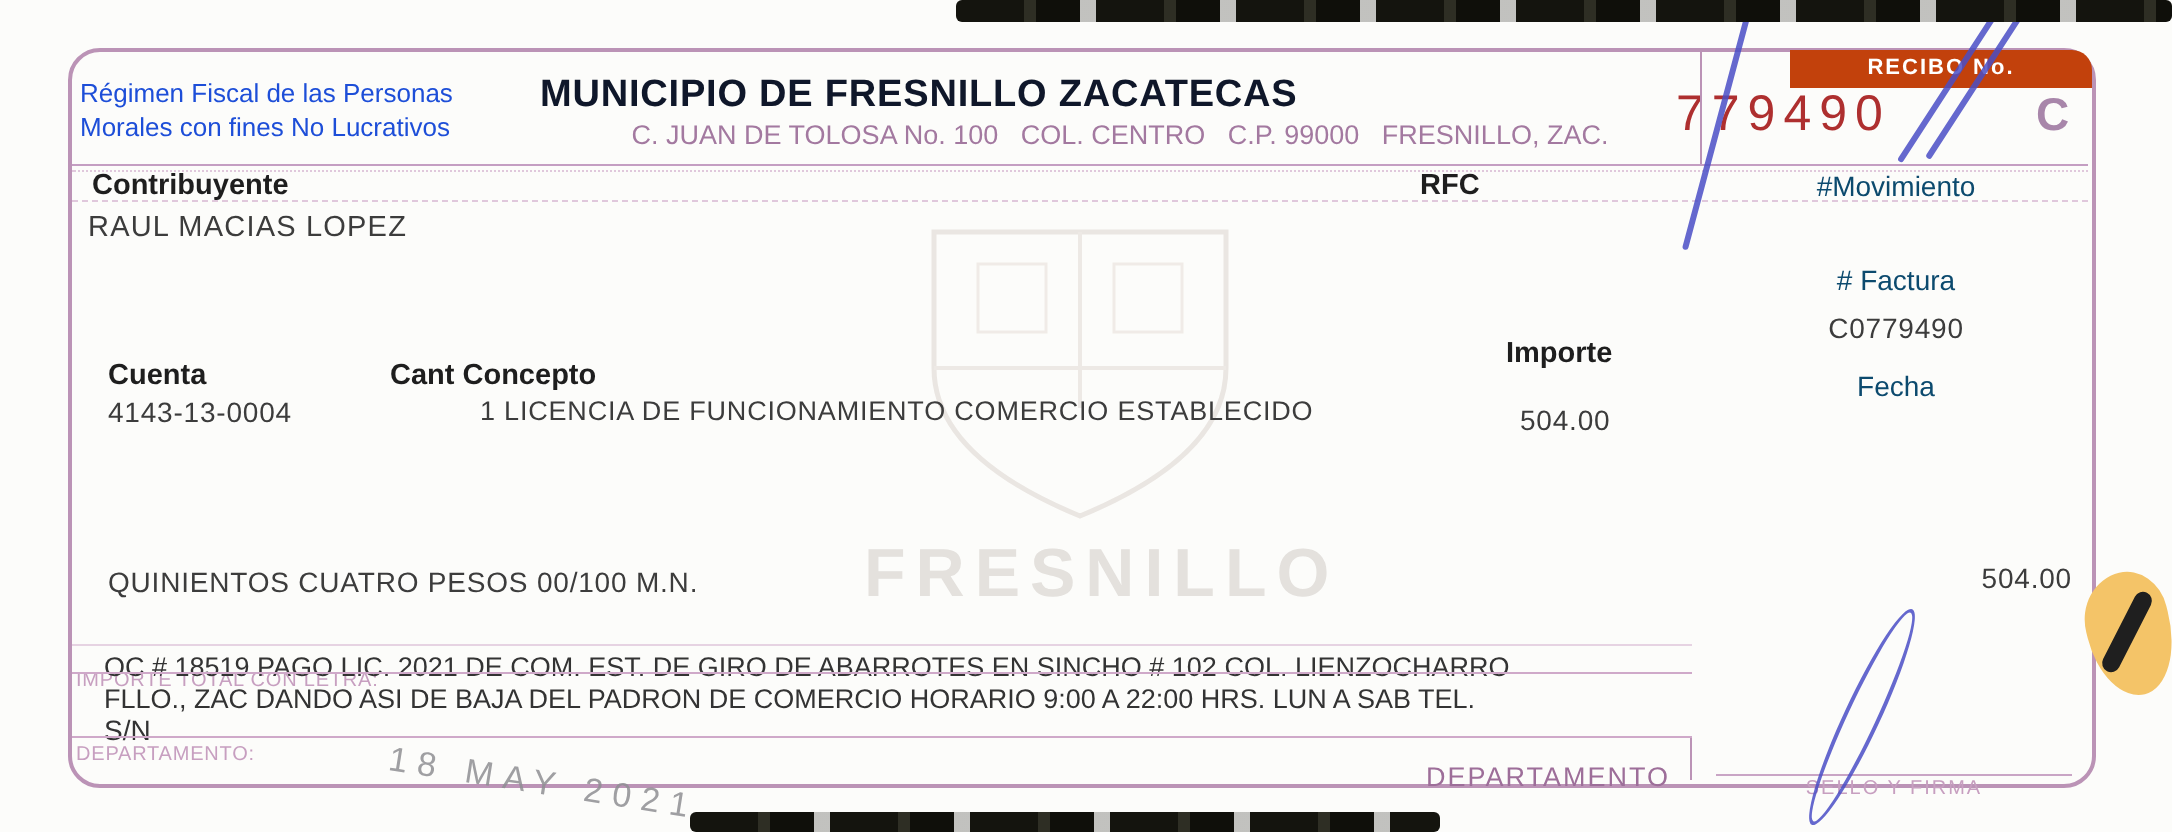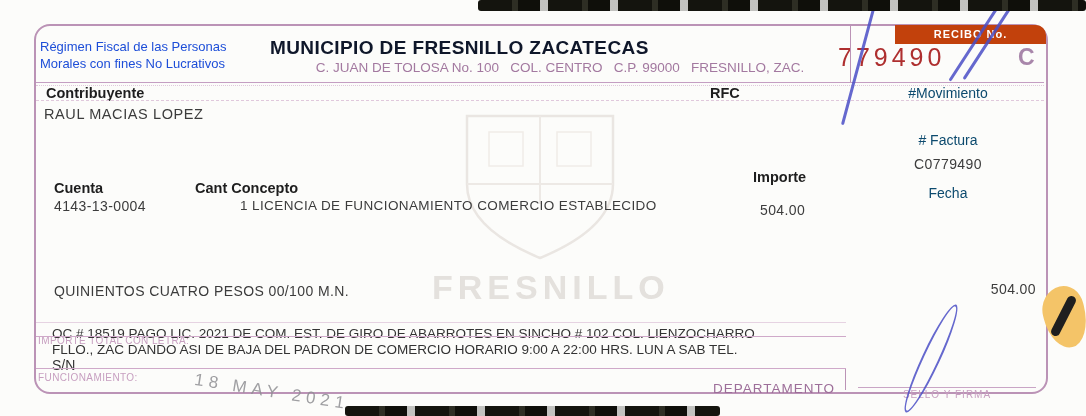--- a/index.html
+++ b/index.html
@@ -112,21 +112,21 @@
   </svg>
   <div class="abs wm-text">FRESNILLO</div>
 
   <div class="abs ruled" style="left:36px;top:322px;width:810px;opacity:.5;"></div>
   <div class="abs ruled" style="left:36px;top:336px;width:810px;"></div>
   <div class="abs ruled" style="left:36px;top:368px;width:810px;"></div>
   <div class="abs obs-lbl" style="left:38px;top:335px;">IMPORTE TOTAL CON LETRA:</div>
   <div class="abs obs-text" style="left:52px;top:326px;">OC # 18519 PAGO LIC. 2021 DE COM. EST. DE GIRO DE ABARROTES EN SINCHO # 102 COL. LIENZOCHARRO</div>
   <div class="abs obs-text" style="left:52px;top:342px;">FLLO., ZAC  DANDO ASI DE BAJA DEL PADRON DE COMERCIO HORARIO 9:00 A 22:00 HRS. LUN A SAB TEL.</div>
   <div class="abs obs-text" style="left:52px;top:357px;font-size:14px;">S/N</div>
-  <div class="abs obs-lbl" style="left:38px;top:372px;">FUNCIONAMIENTO:</div>
+  <div class="abs obs-lbl" style="left:38px;top:372px;">DEPARTAMENTO:</div>
 
   <div class="abs vline" style="left:845px;top:368px;height:22px;"></div>
   <div class="abs dept">DEPARTAMENTO</div>
   <div class="abs sig-line"></div>
   <div class="abs sello">SELLO Y FIRMA</div>
 
   <div class="abs stamp">18 MAY 2021</div>
 
   <div class="abs pen" style="left:873px;top:5px;height:124px;transform:rotate(15deg);"></div>
   <div class="abs pen" style="left:1000px;top:1px;height:95px;transform:rotate(33deg);"></div>

